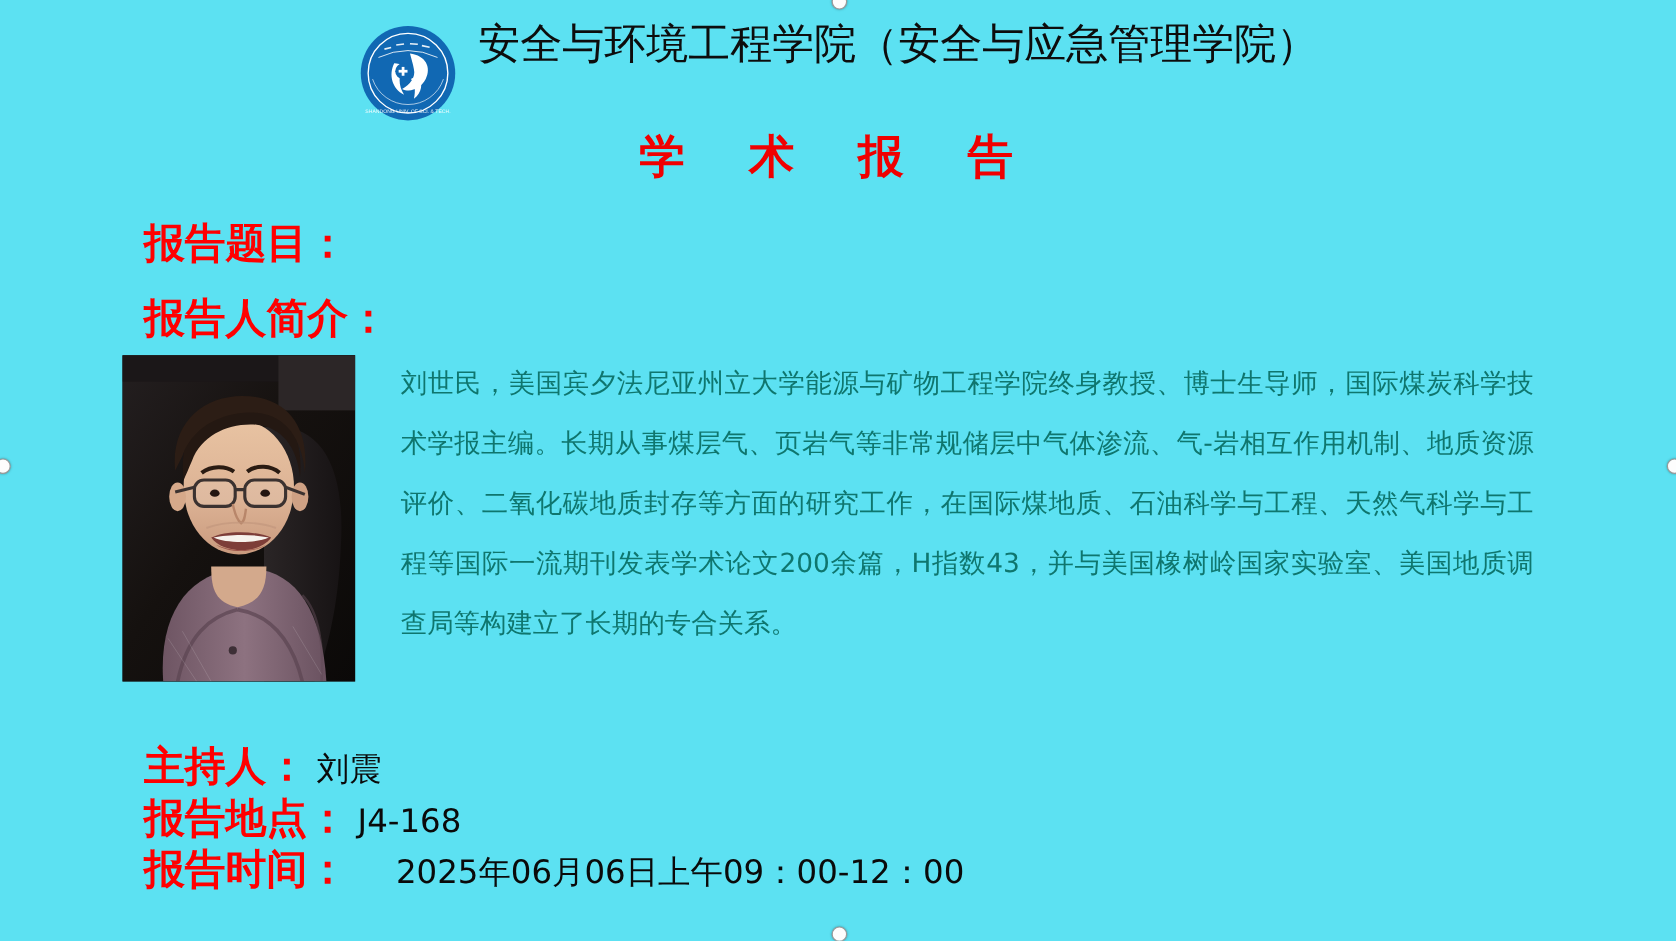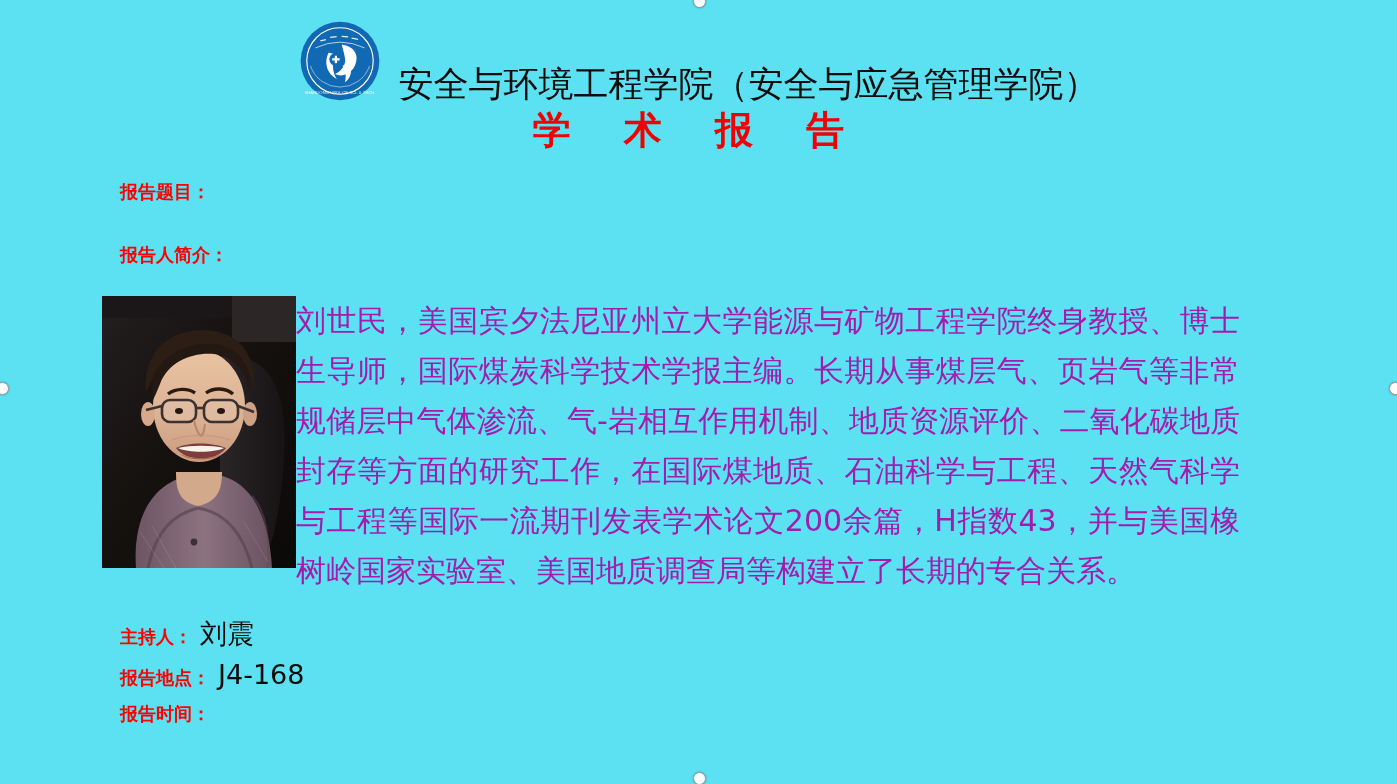--- a/index.html
+++ b/index.html
@@ -27,21 +27,21 @@
     z-index: 50;
   }
   .sel-handle.top    { left: 693px; top: -5px; }
   .sel-handle.bottom { left: 693px; top: 772px; }
   .sel-handle.left   { left: -4px;  top: 382px; }
   .sel-handle.right  { left: 1389px; top: 382px; }
 
   
   .header {
     display: flex;
-    align-items: flex-end;
+    align-items: flex-start;
     justify-content: center;
     padding-top: 20px;
     gap: 18px;
   }
   .logo {
     width: 82px;
     height: 82px;
     flex: 0 0 82px;
     position: relative;
   }
@@ -72,21 +72,21 @@
     position: absolute;
     left: 120px;
     display: flex;
     align-items: baseline;
     white-space: nowrap;
   }
   .label-red {
     color: #ff0000;
     font-family: "DejaVu Sans", sans-serif;
     font-weight: bold;
-    font-size: 18px;
+    font-size: 34px;
   }
   .value-en {
     color: #0a0a0a;
     font-family: "Liberation Serif", serif;
     font-weight: bold;
     font-size: 29px;
     margin-left: 6px;
   }
   .value-cn {
     color: #0a0a0a;
@@ -112,24 +112,25 @@
   }
   .photo {
     width: 194px;
     height: 272px;
     flex: 0 0 194px;
     overflow: hidden;
     position: relative;
     background: #120f10;
   }
   .bio-text {
-    font-family: "DejaVu Sans", sans-serif;
-    font-size: 30px;
+    margin-left: 38px;
+    font-family: "DejaVu Sans", sans-serif;
+    font-size: 22px;
     line-height: 50px;
-    color: #a21caf;
+    color: #0f766e;
     text-align: justify;
     text-justify: inter-character;
     width: 944px;
   }
 </style>
 </head>
 <body>
 
 <div class="sel-handle top"></div>
 <div class="sel-handle bottom"></div>
@@ -241,13 +242,14 @@
   <span class="value-cn">刘震</span>
 </div>
 
 <div class="row" id="row-venue">
   <span class="label-red">报告地点：</span>
   <span class="value-cn">J4-168</span>
 </div>
 
 <div class="row" id="row-time">
   <span class="label-red">报告时间：</span>
+  <span class="value-cn">2025年06月06日上午09：00-12：00</span>
 </div>
 
 </body></html>

